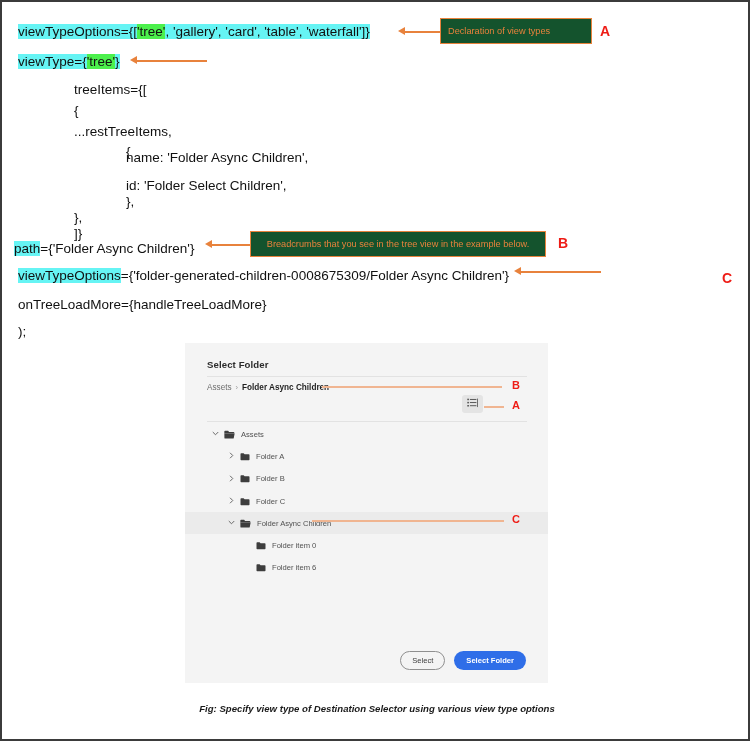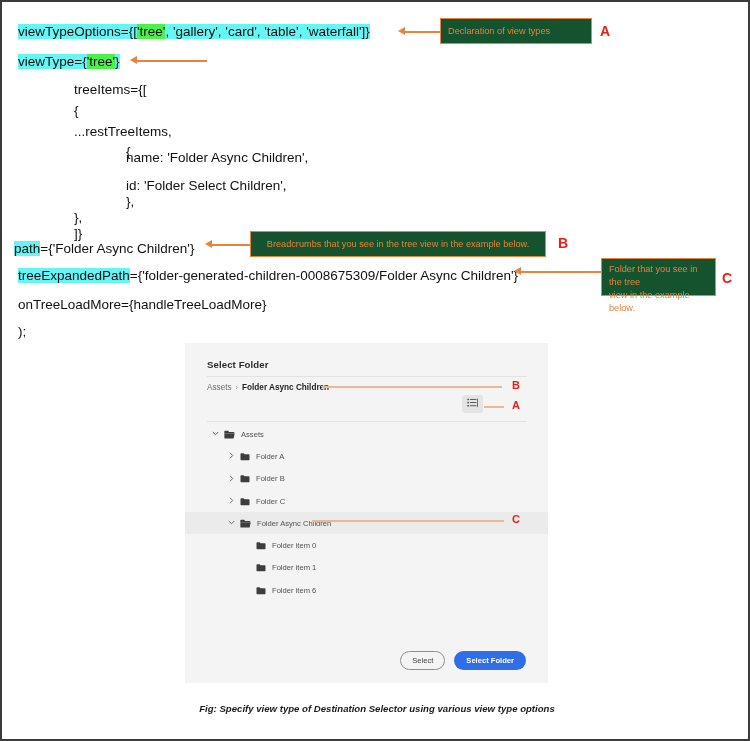--- a/index.html
+++ b/index.html
@@ -204,21 +204,21 @@
     <div class="code-line" style="left:72px; top:80px;"><span>treeItems={[</span></div>
     <div class="code-line" style="left:72px; top:101px;"><span>{</span></div>
     <div class="code-line" style="left:72px; top:122px;"><span>...restTreeItems,</span></div>
     <div class="code-line" style="left:124px; top:142px;"><span>{</span></div>
     <div class="code-line" style="left:124px; top:148px;"><span>name: 'Folder Async Children',</span></div>
     <div class="code-line" style="left:124px; top:176px;"><span>id: 'Folder Select Children',</span></div>
     <div class="code-line" style="left:124px; top:192px;"><span>},</span></div>
     <div class="code-line" style="left:72px; top:208px;"><span>},</span></div>
     <div class="code-line" style="left:72px; top:224px;"><span>]}</span></div>
     <div class="code-line" style="left:12px; top:239px;"><span class="hl-cyan">path</span><span>={'Folder Async Children'}</span></div>
-    <div class="code-line" style="left:16px; top:266px;"><span class="hl-cyan">treeExpandedPath</span><span>={'folder-generated-children-0008675309/Folder Async Children'}</span></div>
+    <div class="code-line" style="left:16px; top:266px;"><span class="hl-cyan">viewTypeOptions</span><span>={'folder-generated-children-0008675309/Folder Async Children'}</span></div>
     <div class="code-line" style="left:16px; top:295px;"><span>onTreeLoadMore={handleTreeLoadMore}</span></div>
     <div class="code-line" style="left:16px; top:322px;"><span>);</span></div>
   </div>
 
   <div class="arrowhead" style="left:396px; top:25px;"></div>
   <div class="leader" style="left:403px; top:29px; width:35px;"></div>
   <div class="callout" style="left:438px; top:16px; width:152px; height:26px; display:flex; align-items:center;">
     <span>Declaration of view types</span>
   </div>
   <div class="marker" style="left:598px; top:21px;">A</div>
@@ -228,24 +228,20 @@
 
   <div class="arrowhead" style="left:203px; top:238px;"></div>
   <div class="leader" style="left:210px; top:242px; width:38px;"></div>
   <div class="callout" style="left:248px; top:229px; width:296px; height:26px; display:flex; align-items:center; justify-content:center;">
     <span>Breadcrumbs that you see in the tree view in the example below.</span>
   </div>
   <div class="marker" style="left:556px; top:233px;">B</div>
 
   <div class="arrowhead" style="left:512px; top:265px;"></div>
   <div class="leader" style="left:519px; top:269px; width:80px;"></div>
-  <div class="callout" style="left:599px; top:256px; width:115px; height:38px;">
-    <div>Folder that you see in the tree</div>
-    <div>view in the example below.</div>
-  </div>
   <div class="marker" style="left:720px; top:268px;">C</div>
 
   <div class="dialog">
 
     <div class="dlg-title">Select Folder</div>
     <div class="dlg-rule" style="top:33px;"></div>
 
     <div class="breadcrumb">
       <span>Assets</span>
       <span class="crumb-sep">›</span>
@@ -342,30 +338,20 @@
           <span class="tree-label">Folder item 0</span>
         </div>
         <div class="tree-row">
           <span style="flex: 0 0 auto; width: 58px;"></span>
           <span class="chev"></span>
           <span class="folder-ico" style="margin-left: 4px;">
             <svg width="10" height="9" viewBox="0 0 16 13" aria-hidden="true">
               <path d="M0.8 2.4 A1.2 1.2 0 0 1 2 1.2 H5.8 L7.3 2.9 H14 A1.2 1.2 0 0 1 15.2 4.1 V11.2 A1.2 1.2 0 0 1 14 12.4 H2 A1.2 1.2 0 0 1 0.8 11.2 Z" fill="#3d3d3d"></path>
             </svg>
           </span>
-          <span class="tree-label">Folder item 1</span>
-        </div>
-        <div class="tree-row">
-          <span style="flex: 0 0 auto; width: 58px;"></span>
-          <span class="chev"></span>
-          <span class="folder-ico" style="margin-left: 4px;">
-            <svg width="10" height="9" viewBox="0 0 16 13" aria-hidden="true">
-              <path d="M0.8 2.4 A1.2 1.2 0 0 1 2 1.2 H5.8 L7.3 2.9 H14 A1.2 1.2 0 0 1 15.2 4.1 V11.2 A1.2 1.2 0 0 1 14 12.4 H2 A1.2 1.2 0 0 1 0.8 11.2 Z" fill="#3d3d3d"></path>
-            </svg>
-          </span>
           <span class="tree-label">Folder item 6</span>
         </div>
       </div>
 
     <div class="dlg-buttons">
       <button class="btn-cancel">Select</button>
       <button class="btn-primary">Select Folder</button>
     </div>
   </div>
 

